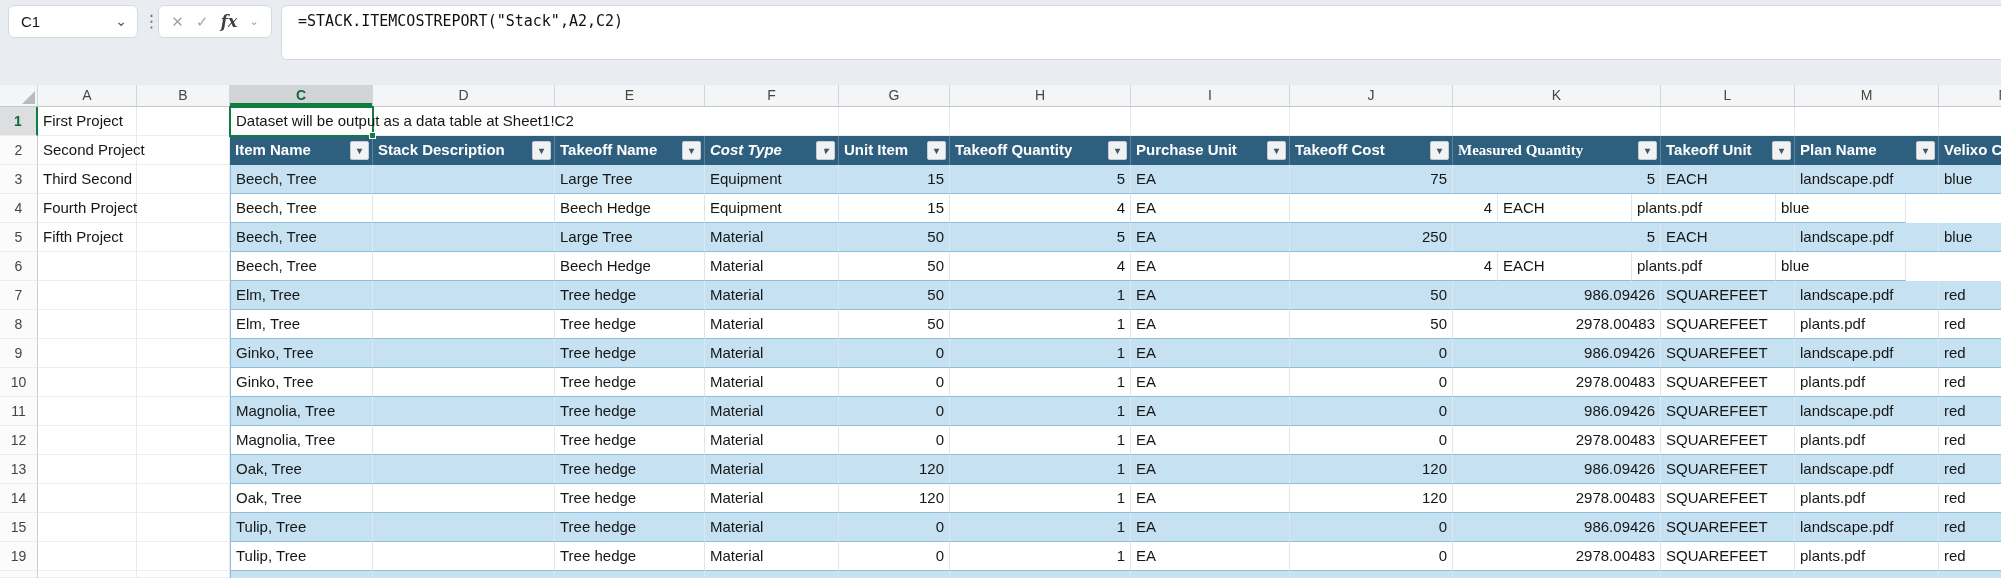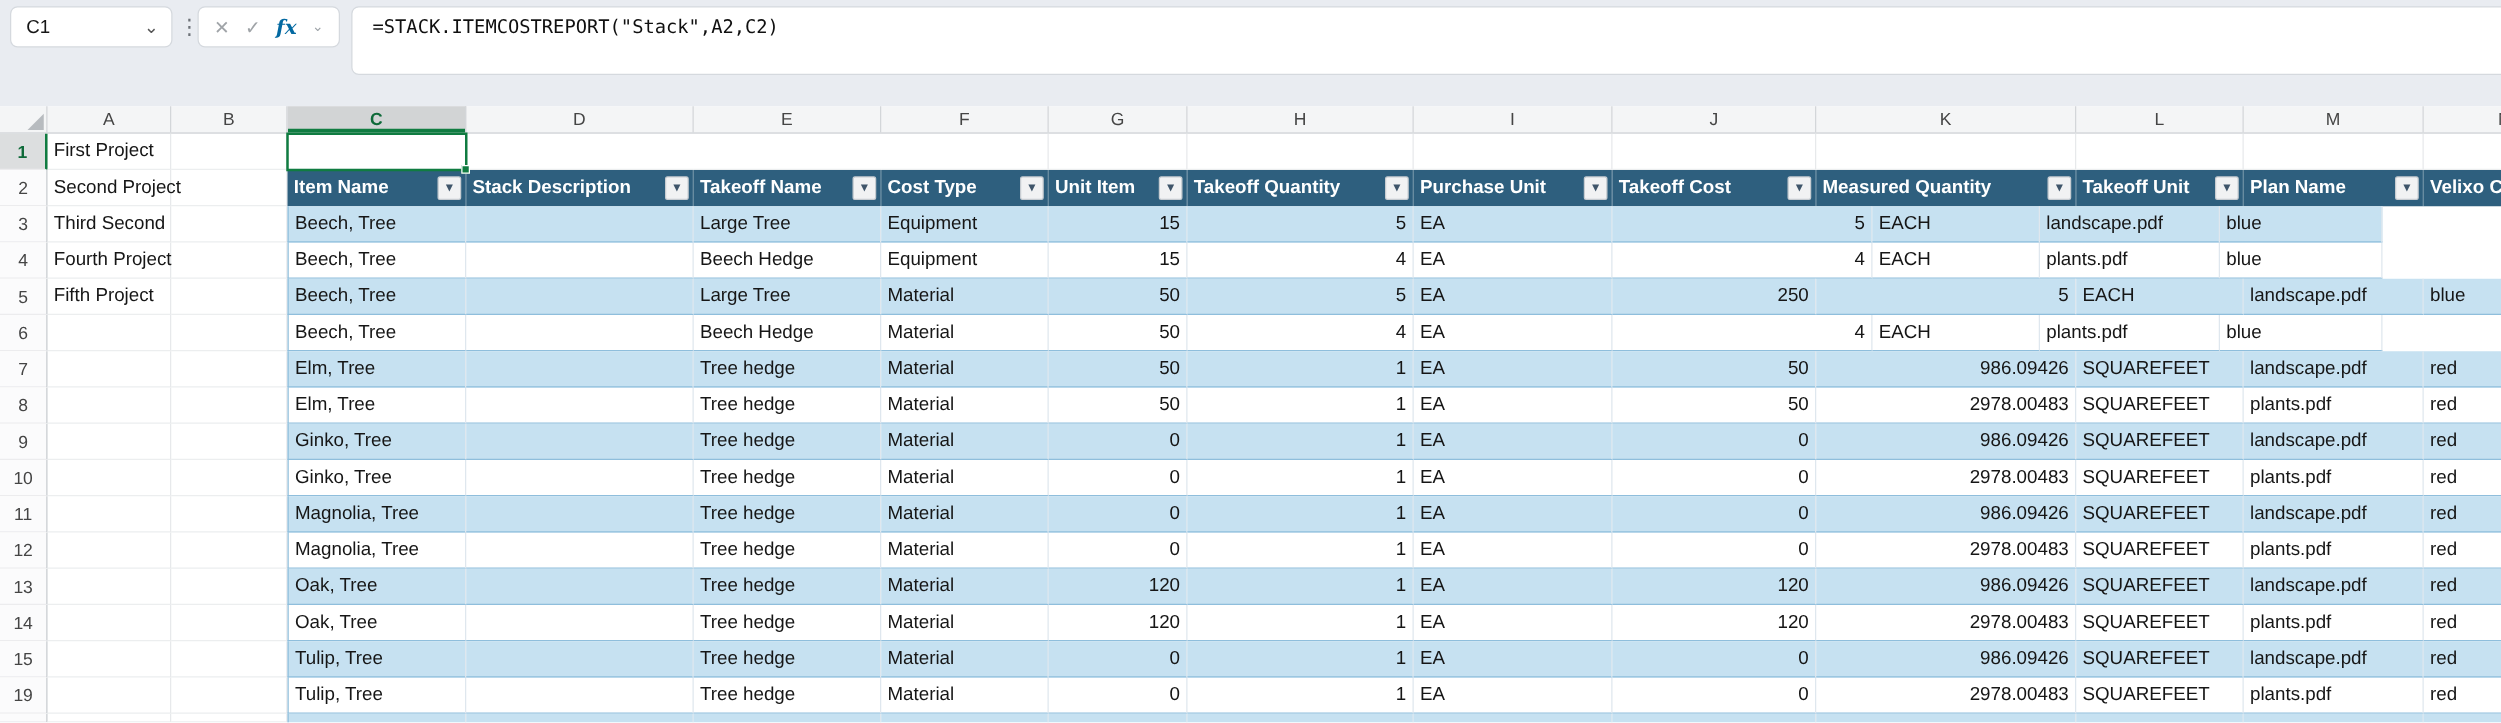--- a/index.html
+++ b/index.html
@@ -14,21 +14,21 @@
   
   .chrome{position:absolute;left:0;top:0;width:100%;height:85px;background:var(--chrome)}
   .namebox{position:absolute;left:8px;top:5px;width:130px;height:33px;background:#fff;
     border:1px solid var(--box-border);border-radius:6px;line-height:31px;font-size:15px;color:var(--txt)}
   .namebox .val{padding-left:12px}
   .nb-chev{position:absolute;right:10px;top:0;color:#555;font-size:14px}
   .grip{position:absolute;left:143px;top:5px;height:33px;line-height:33px;font-size:17px;color:#6d7278}
   .fxbox{position:absolute;left:158px;top:5px;width:114px;height:33px;background:#fff;
     border:1px solid var(--box-border);border-radius:6px;display:flex;align-items:center;justify-content:space-evenly}
   .icx,.icc{color:#a0a4a8;font-size:15px}
-  .fx{font-family:"DejaVu Serif",serif;font-style:italic;font-weight:700;color:#0369a1;font-size:16px}
+  .fx{font-family:"DejaVu Serif",serif;font-style:italic;font-weight:700;color:#404040;font-size:16px}
   .fxchev{color:#9aa0a5;font-size:11px}
   .formulabox{position:absolute;left:281px;top:5px;width:1730px;height:55px;background:#fff;
     border:1px solid var(--box-border);border-radius:6px}
   .formulabox .ftext{display:block;padding:6px 0 0 16px;font-family:"DejaVu Sans Mono",monospace;
     font-size:15px;color:#101010;white-space:pre}
 
   
   .colband{position:absolute;left:0;top:85px;width:100%;height:22px;background:var(--band-bg);
     border-bottom:1px solid #c6cacd;display:flex}
   .corner{position:relative;width:38px;height:100%;border-right:1px solid var(--band-line);flex:none}
@@ -119,49 +119,51 @@
         <div class="cell plain" style="width: 181px;"></div>
         <div class="cell plain" style="width: 159px;"></div>
         <div class="cell plain" style="width: 163px;"></div>
         <div class="cell plain" style="width: 208px;"></div>
         <div class="cell plain" style="width: 134px;"></div>
         <div class="cell plain" style="width: 144px;"></div>
         <div class="cell plain" style="width: 130px;"></div>
         <div class="active-cell">
           <div class="handle"></div>
         </div>
+        <div class="spill">Dataset will be output as a data table at Sheet1!C2</div>
       </div>
       <div class="row">
         <div class="gut">2</div>
         <div class="cell plain" style="width: 99px;">Second Project</div>
         <div class="cell plain" style="width: 93px;"></div>
         <div class="cell hdrcell first" style="width: 143px;"><span>Item Name</span><span class="filterbtn">▾</span></div>
         <div class="cell hdrcell" style="width: 182px;"><span>Stack Description</span><span class="filterbtn">▾</span></div>
         <div class="cell hdrcell" style="width: 150px;"><span>Takeoff Name</span><span class="filterbtn">▾</span></div>
-        <div class="cell hdrcell" style="width: 134px;"><span>Cost Type</span><span class="filterbtn">▾</span></div>
+        <div class="cell hdrcell" style="width: 134px; font-style: italic;"><span>Cost Type</span><span class="filterbtn">▾</span></div>
         <div class="cell hdrcell" style="width: 111px;"><span>Unit Item</span><span class="filterbtn">▾</span></div>
         <div class="cell hdrcell" style="width: 181px;"><span>Takeoff Quantity</span><span class="filterbtn">▾</span></div>
         <div class="cell hdrcell" style="width: 159px;"><span>Purchase Unit</span><span class="filterbtn">▾</span></div>
         <div class="cell hdrcell" style="width: 163px;"><span>Takeoff Cost</span><span class="filterbtn">▾</span></div>
-        <div class="cell hdrcell" style="width: 208px;"><span>Measured Quantity</span><span class="filterbtn">▾</span></div>
+        <div class="cell hdrcell" style="width: 208px; font-family: Liberation Serif, serif;"><span>Measured Quantity</span><span class="filterbtn">▾</span></div>
         <div class="cell hdrcell" style="width: 134px;"><span>Takeoff Unit</span><span class="filterbtn">▾</span></div>
         <div class="cell hdrcell" style="width: 144px;"><span>Plan Name</span><span class="filterbtn">▾</span></div>
         <div class="cell hdrcell" style="width: 130px;"><span>Velixo C</span></div>
       </div>
       <div class="row">
         <div class="gut">3</div>
         <div class="cell plain" style="width: 99px;">Third Second</div>
         <div class="cell plain" style="width: 93px;"></div>
         <div class="cell tcell first band" style="width: 143px;">Beech, Tree</div>
         <div class="cell tcell band" style="width: 182px;"></div>
         <div class="cell tcell band" style="width: 150px;">Large Tree</div>
         <div class="cell tcell band" style="width: 134px;">Equipment</div>
         <div class="cell tcell band ar" style="width: 111px;">15</div>
         <div class="cell tcell band ar" style="width: 181px;">5</div>
         <div class="cell tcell band" style="width: 159px;">EA</div>
+        <div class="cell tcell band ar" style="width: 163px;">75</div>
         <div class="cell tcell band ar" style="width: 208px;">5</div>
         <div class="cell tcell band" style="width: 134px;">EACH</div>
         <div class="cell tcell band" style="width: 144px;">landscape.pdf</div>
         <div class="cell tcell band" style="width: 130px;">blue</div>
       </div>
       <div class="row">
         <div class="gut">4</div>
         <div class="cell plain" style="width: 99px;">Fourth Project</div>
         <div class="cell plain" style="width: 93px;"></div>
         <div class="cell tcell first" style="width: 143px;">Beech, Tree</div>

